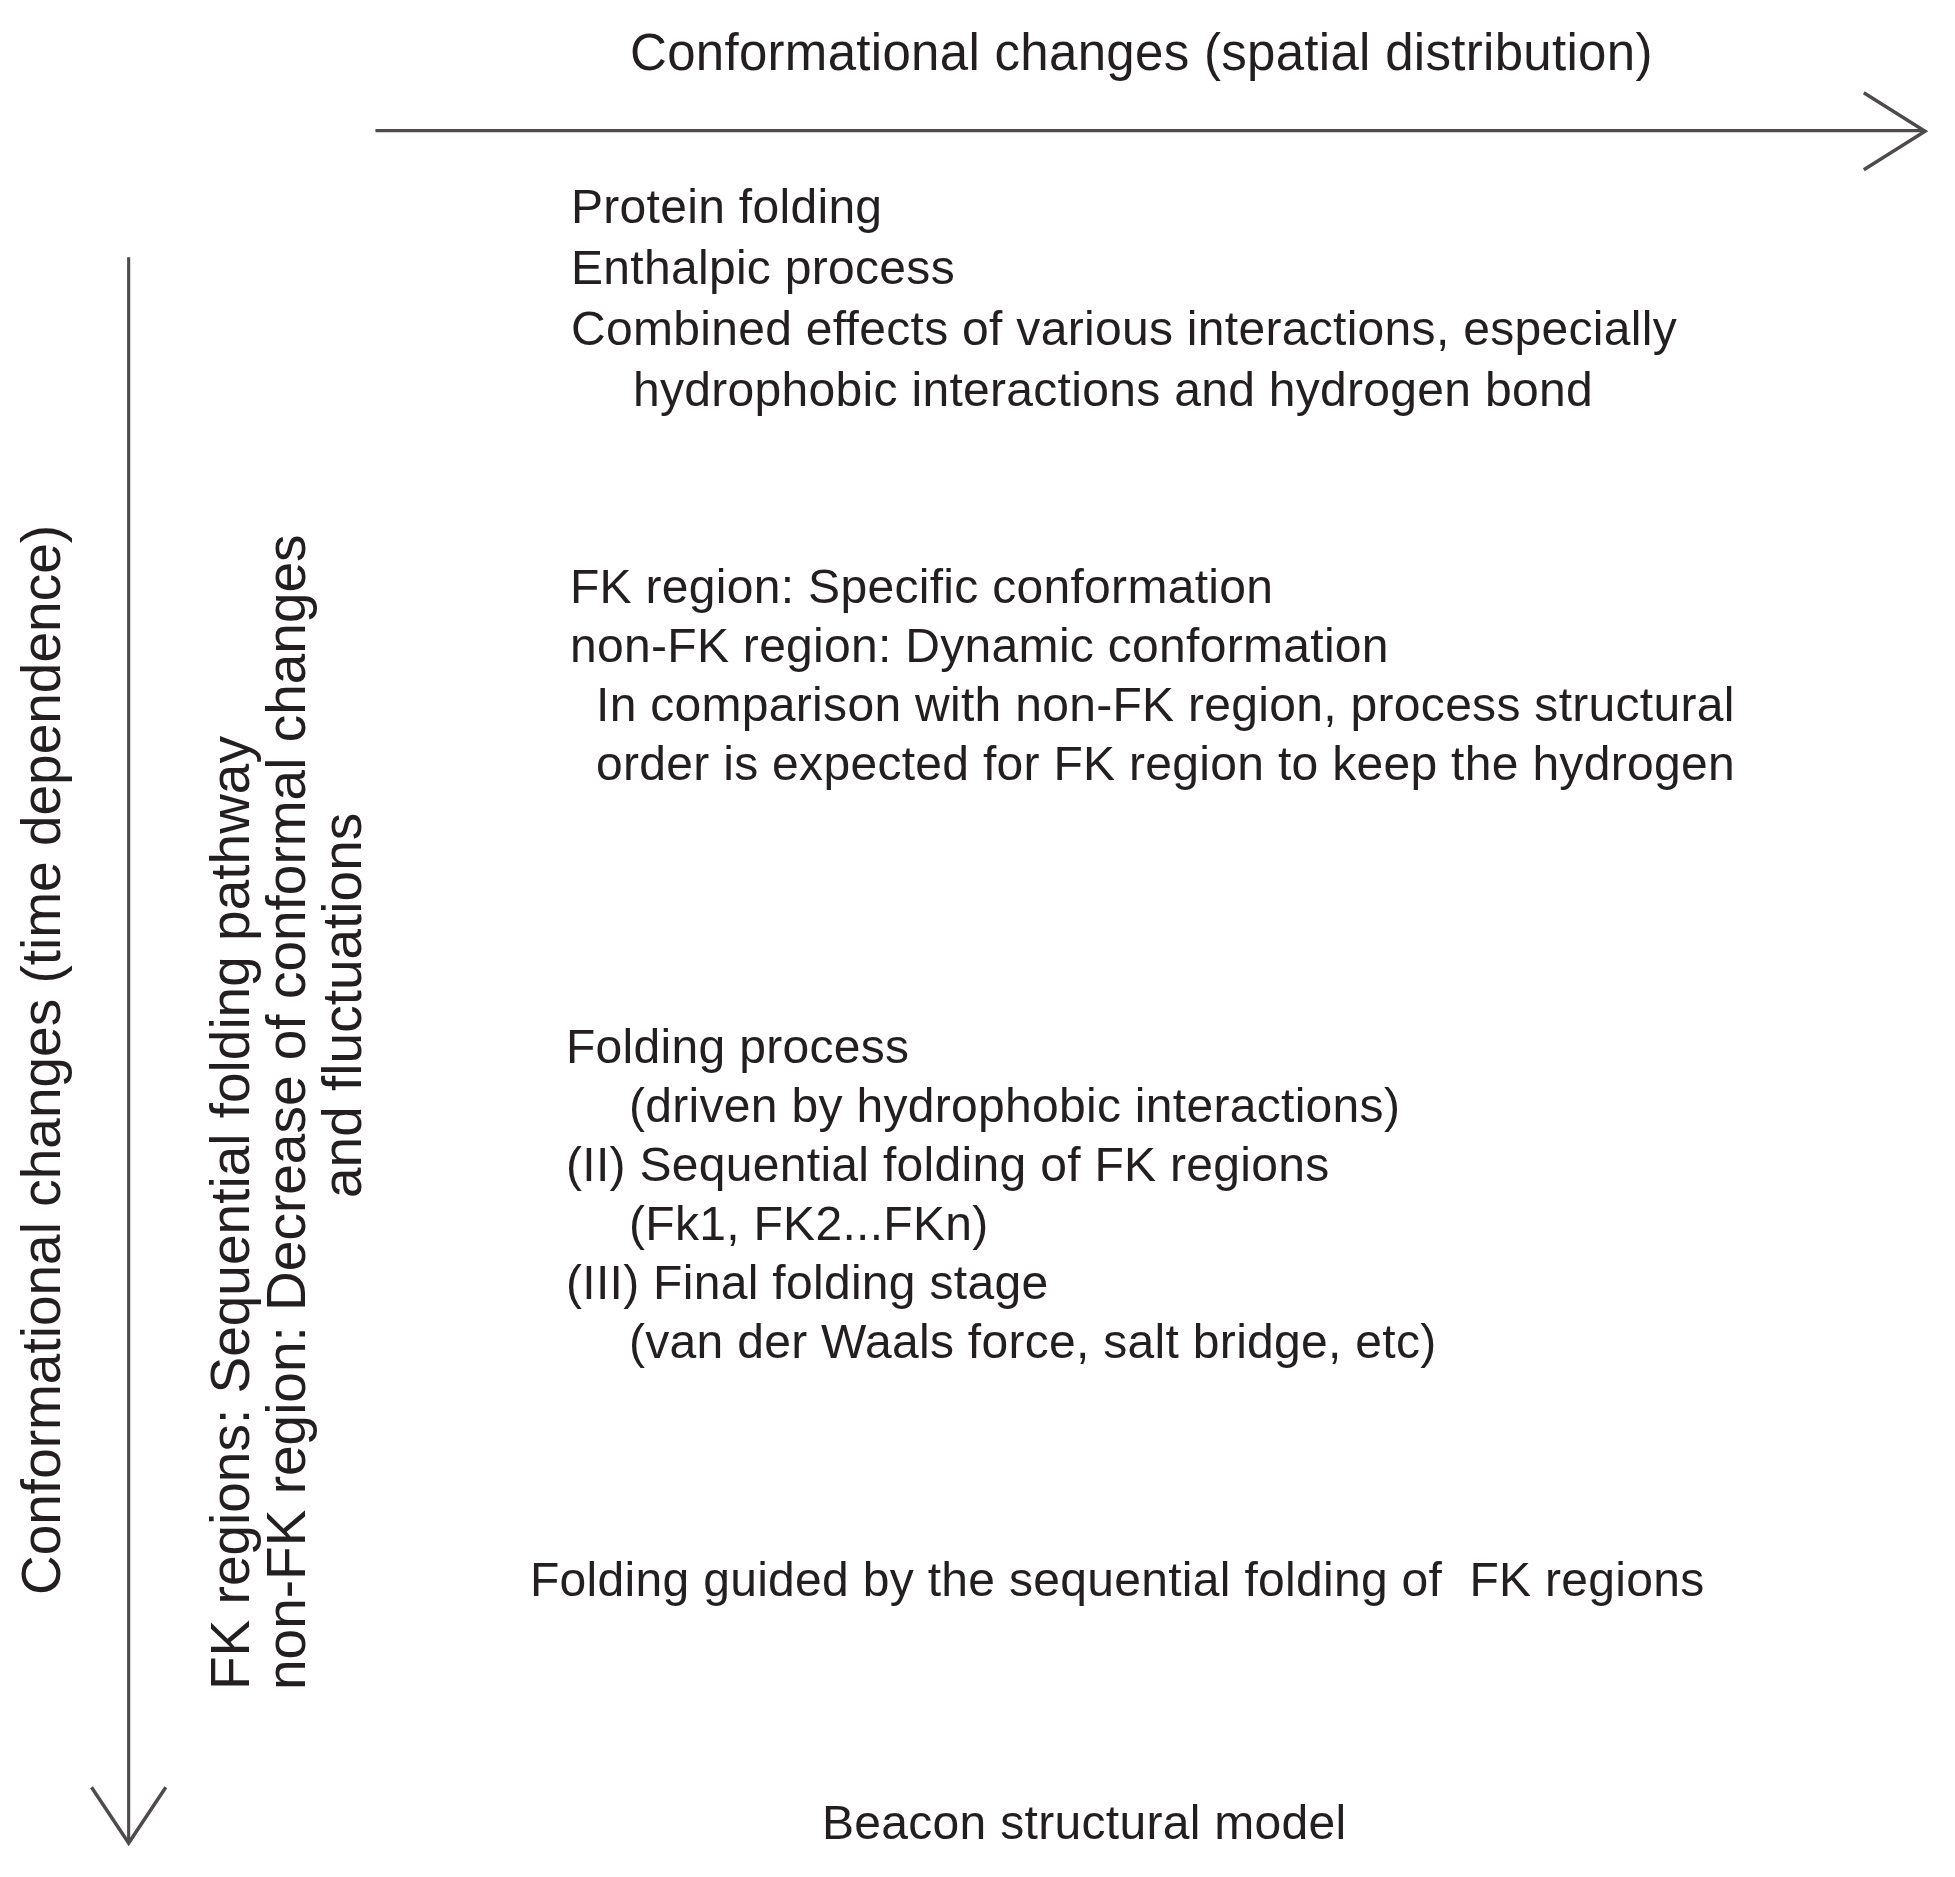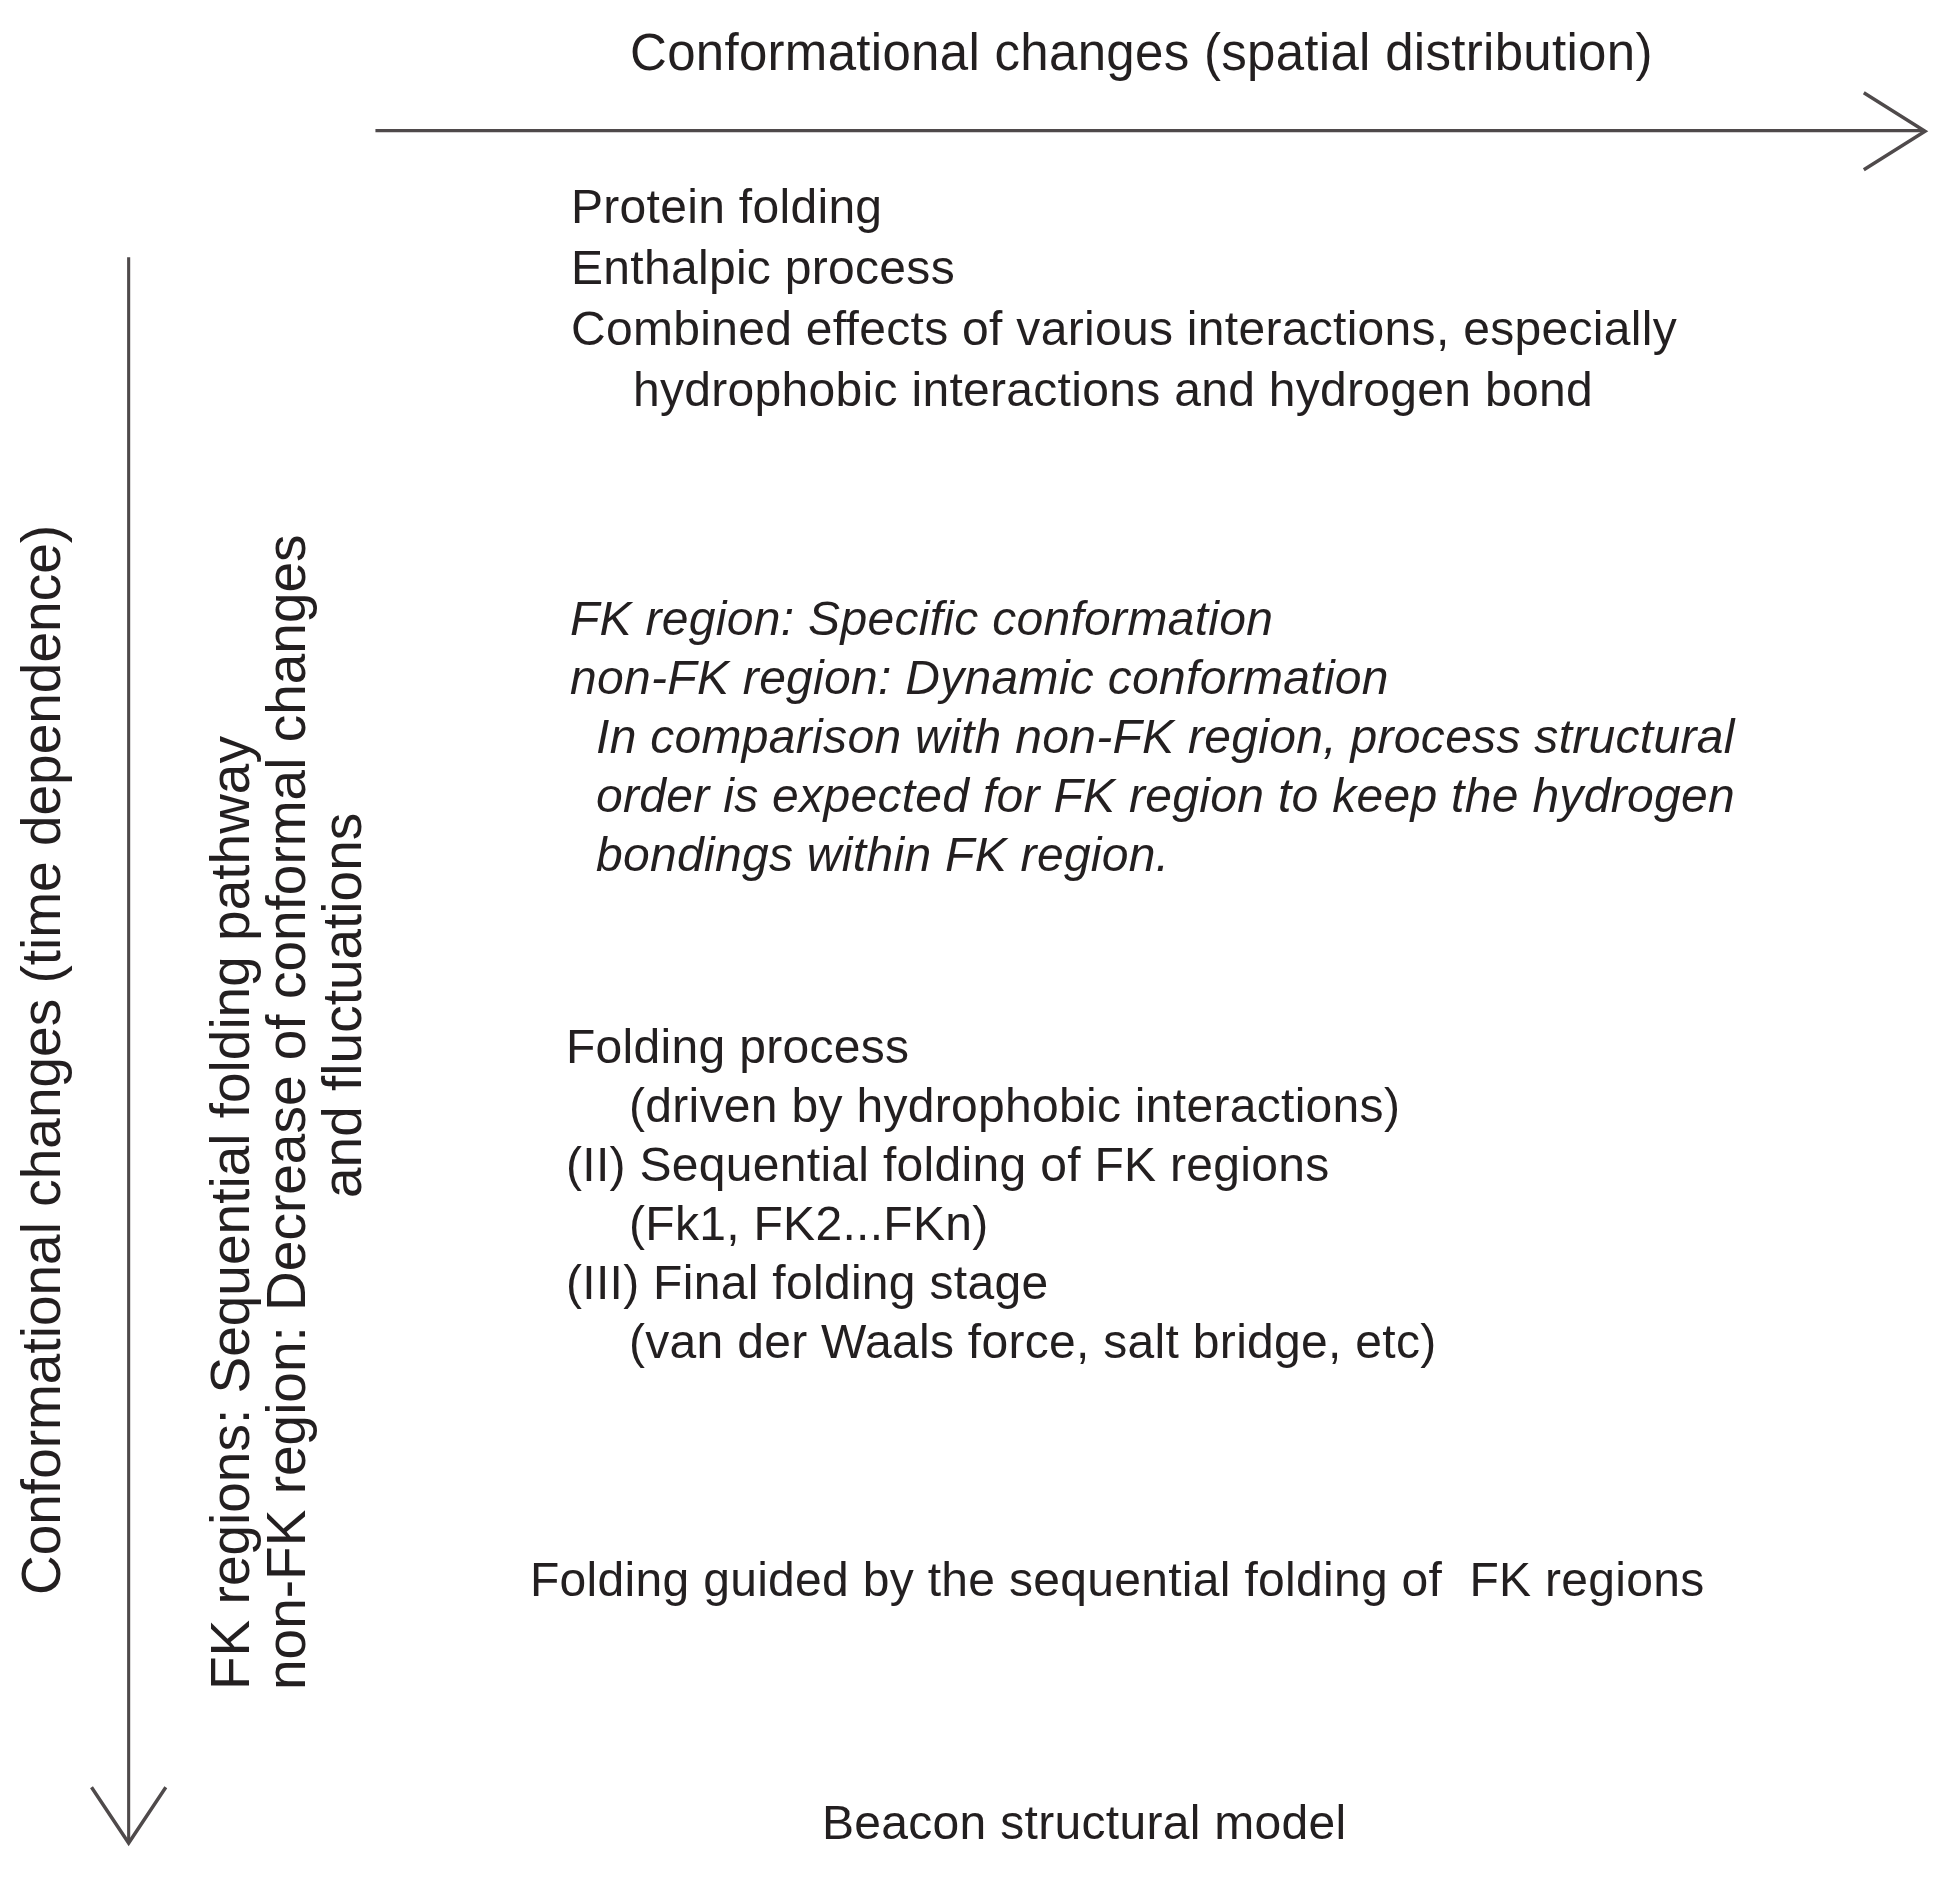--- a/index.html
+++ b/index.html
@@ -88,26 +88,25 @@
     <div class="vline vind">and fluctuations</div>
   </div>
 
   <div class="txt body-block" style="left:571px;top:176px;">
     <div class="line">Protein folding</div>
     <div class="line">Enthalpic process</div>
     <div class="line">Combined effects of various interactions, especially</div>
     <div class="line ind90">hydrophobic interactions and hydrogen bond</div>
   </div>
 
-  <div class="txt body-block lh86" style="left:570px;top:589px;font-style:italic;">
+  <div class="txt body-block lh86" style="left:570px;top:557px;">
     <div class="line">FK region: Specific conformation</div>
     <div class="line">non-FK region: Dynamic conformation</div>
     <div class="line ind38">In comparison with non-FK region, process structural</div>
     <div class="line ind38">order is expected for FK region to keep the hydrogen</div>
-    <div class="line ind38">bondings within FK region.</div>
   </div>
 
   <div class="txt body-block lh86" style="left:566px;top:1017px;">
     <div class="line">Folding process</div>
     <div class="line ind92">(driven by hydrophobic interactions)</div>
     <div class="line">(II) Sequential folding of FK regions</div>
     <div class="line ind92">(Fk1, FK2...FKn)</div>
     <div class="line">(III) Final folding stage</div>
     <div class="line ind92">(van der Waals force, salt bridge, etc)</div>
   </div>

